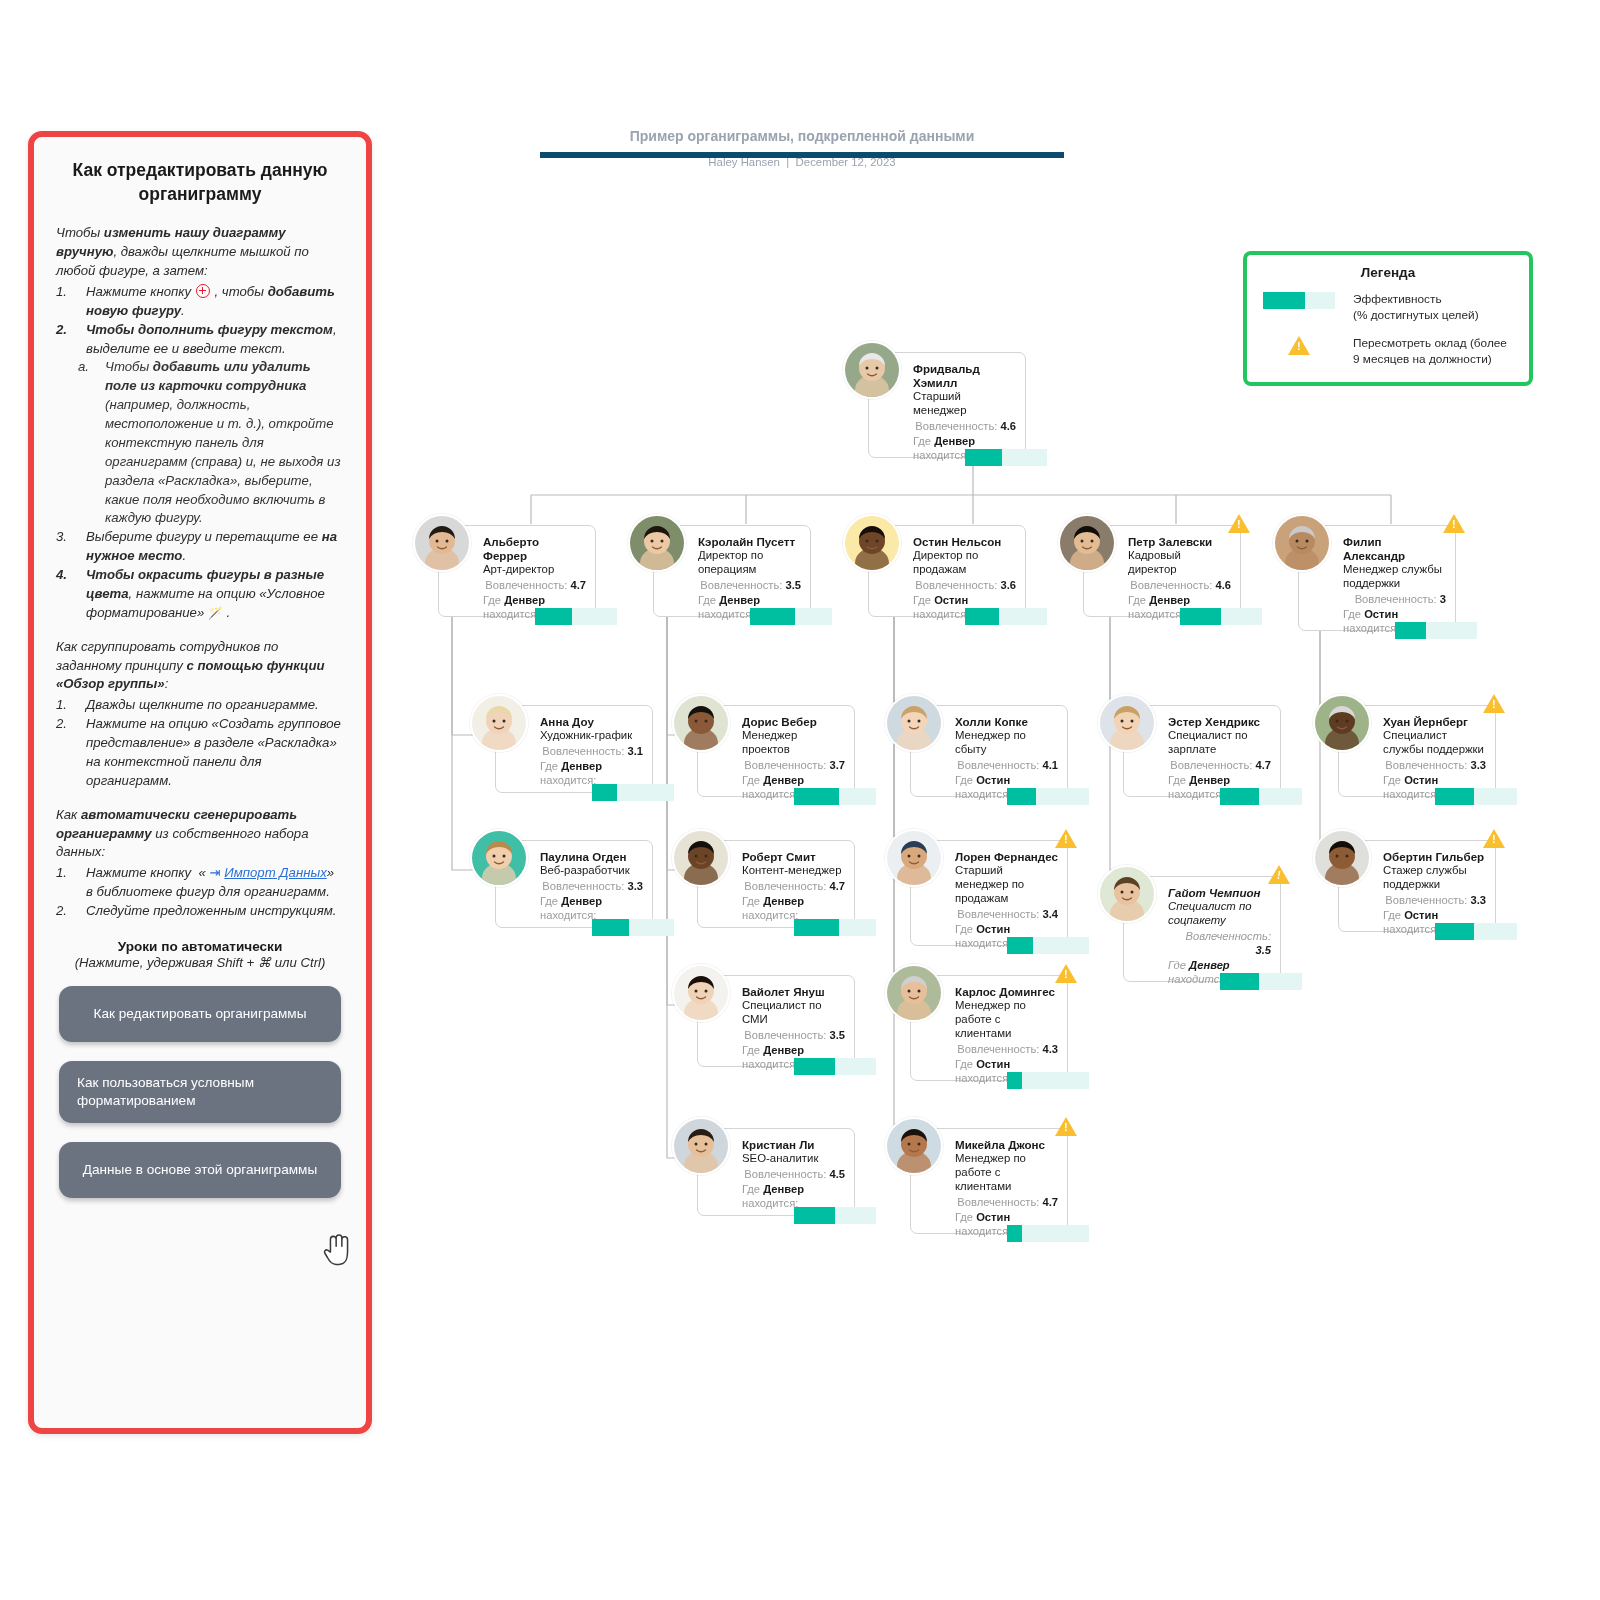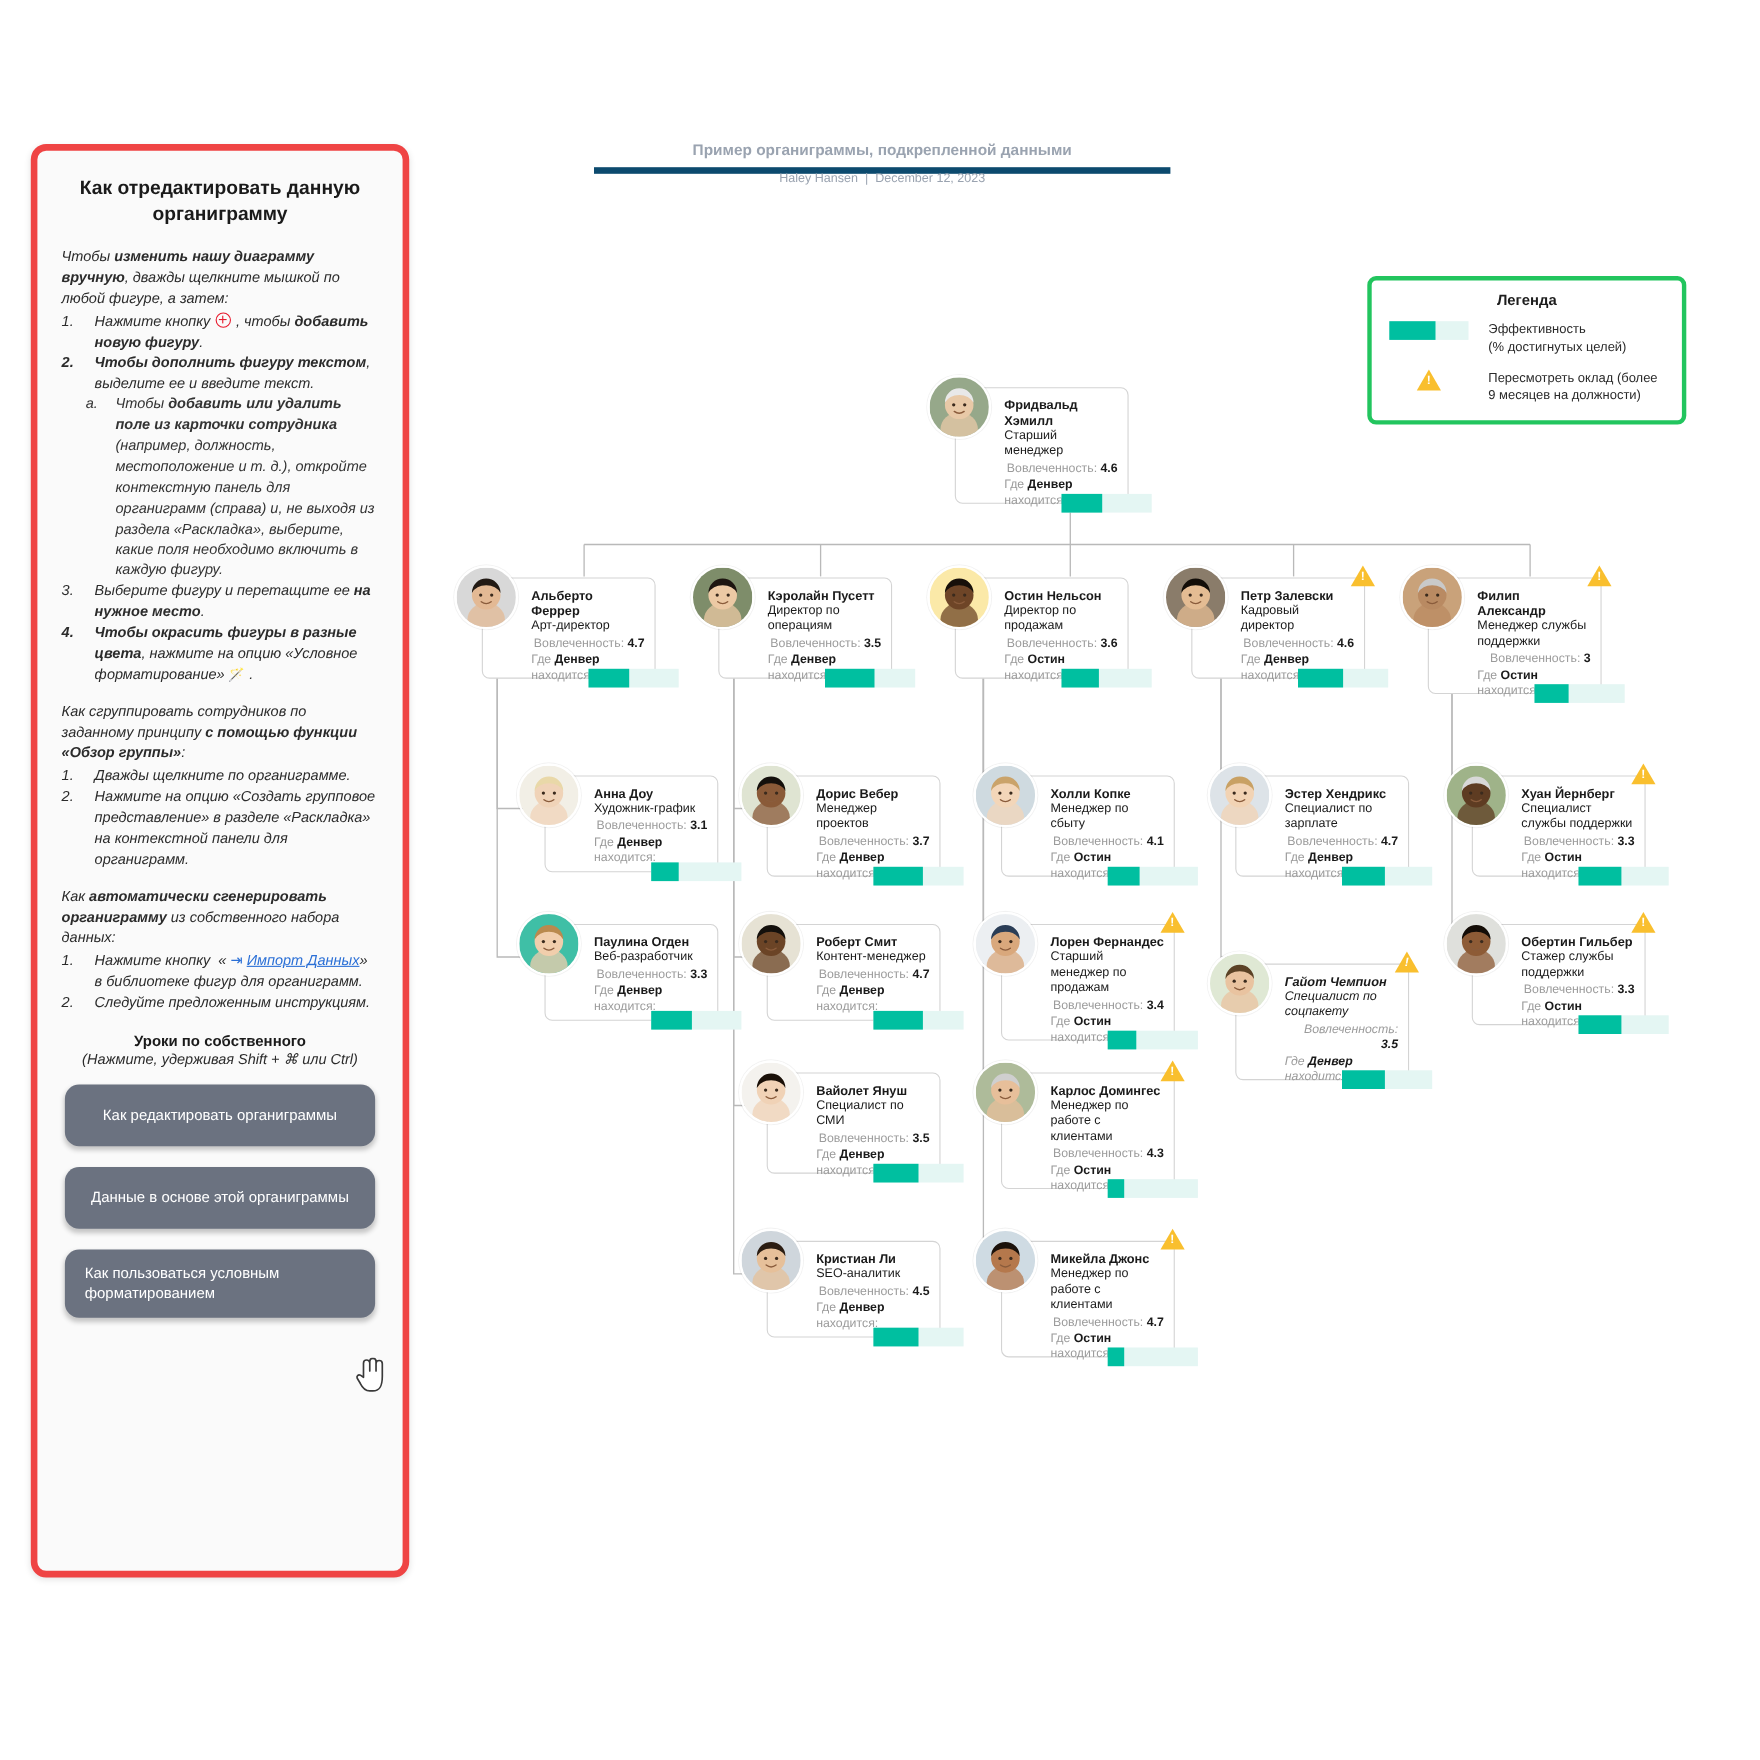--- a/index.html
+++ b/index.html
@@ -210,26 +210,26 @@
     <li>
       <span class="num">1.</span>
       <span class="txt">Нажмите кнопку&nbsp; «&nbsp;<span class="imp-ico">⇥</span>&nbsp;<a class="imp-link" href="#">Импорт Данных</a>» в библиотеке фигур для органиграмм.</span>
     </li>
     <li>
       <span class="num">2.</span>
       <span class="txt">Следуйте предложенным инструкциям.</span>
     </li>
   </ol>
 
-  <div class="lessons-title">Уроки по собственного</div>
+  <div class="lessons-title">Уроки по автоматически</div>
   <div class="lessons-sub">(Нажмите, удерживая Shift + ⌘ или Ctrl)</div>
 
   <div class="lesson-btn">Как редактировать органиграммы</div>
+  <div class="lesson-btn">Как пользоваться условным форматированием</div>
   <div class="lesson-btn">Данные в основе этой органиграммы</div>
-  <div class="lesson-btn">Как пользоваться условным форматированием</div>
 
   <svg class="cursor-hand" style="position:absolute;left:288px;top:1097px;" viewBox="0 0 34 40">
     <path d="M8 13 V5.5 a3 3 0 0 1 6 0 V13 V4 a3 3 0 0 1 6 0 v9 V6 a3 3 0 0 1 6 0 v12
              c0 9 -2 14 -9 14 h-3 c-5 0 -7 -3 -9 -7 L2 20 c-1 -2 1 -4 3 -3 l3 2 z" fill="#ffffff" stroke="#3a3a3a" stroke-width="1.6" stroke-linejoin="round"></path>
   </svg>
 </div>
 
 <div id="doc-title">Пример органиграммы, подкрепленной данными</div>
 <div id="doc-byline">
   <span>Haley Hansen</span>

